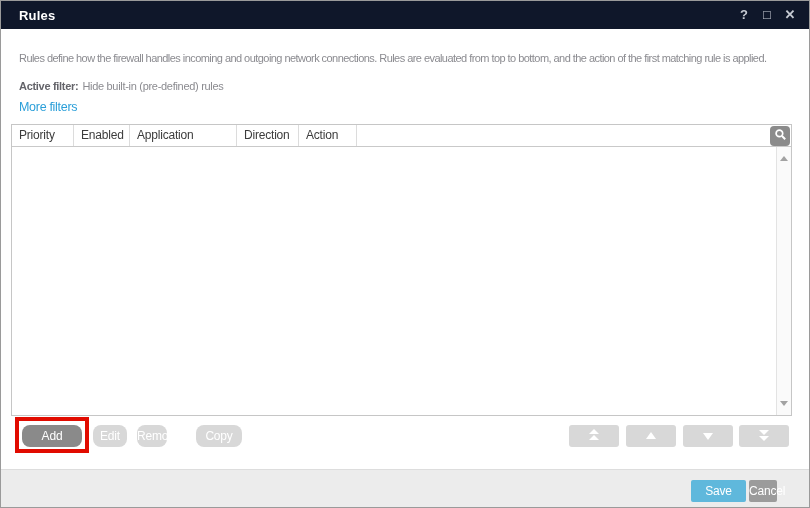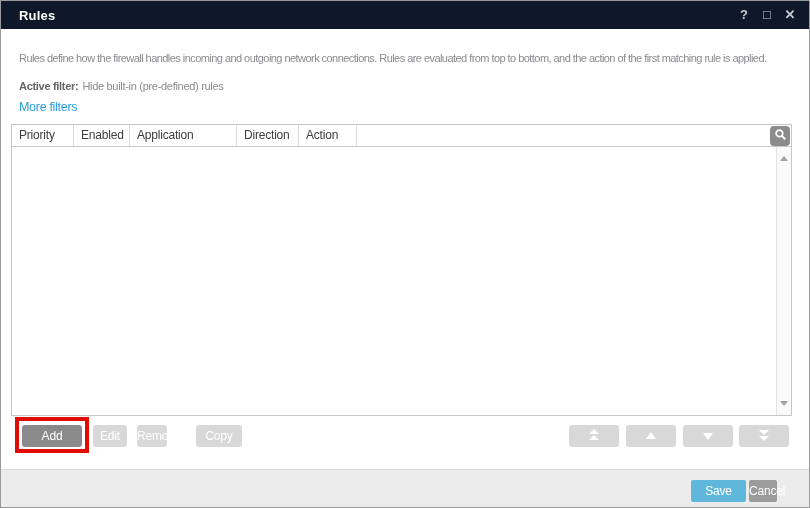--- a/index.html
+++ b/index.html
@@ -84,21 +84,21 @@
     border-bottom:5px solid #a2a2a2;
   }
   .scroll-arrow.down {
     bottom:9px;
     border-left:4px solid transparent; border-right:4px solid transparent;
     border-top:5px solid #a2a2a2;
   }
 
   
   .btn {
-    position:absolute; top:424px; height:22px; border:none; border-radius:3px;
+    position:absolute; top:424px; height:22px; border:none; border-radius:8px;
     color:#ffffff; font-size:12px; font-family:"Liberation Sans", sans-serif;
     letter-spacing:-0.2px; text-align:center; cursor:pointer;
   }
   .btn.enabled-gray { background:#8a8a8a; }
   .btn.disabled { background:#d8d8d8; cursor:default; }
   .btn-add    { left:21px;  width:60px; }
   .btn-edit   { left:92px;  width:34px; }
   .btn-remove { left:136px; width:30px; }
   .btn-copy   { left:195px; width:46px; }
 

